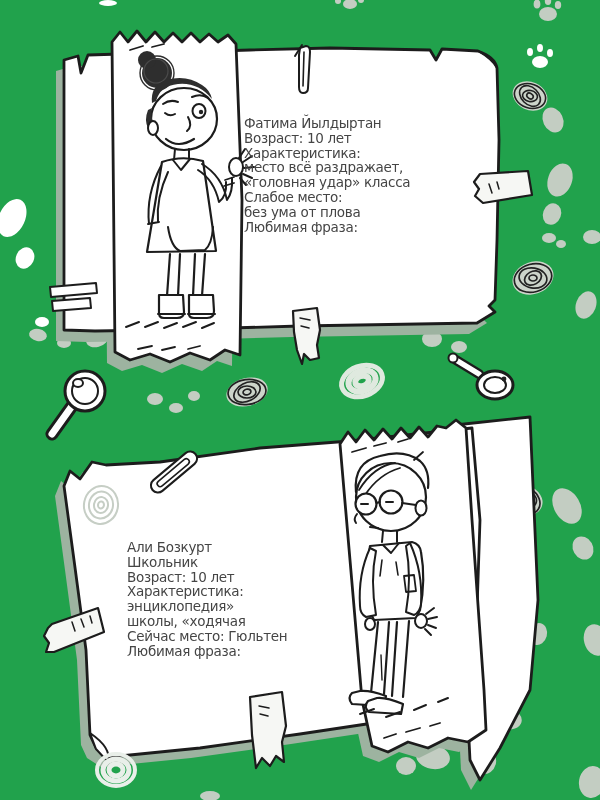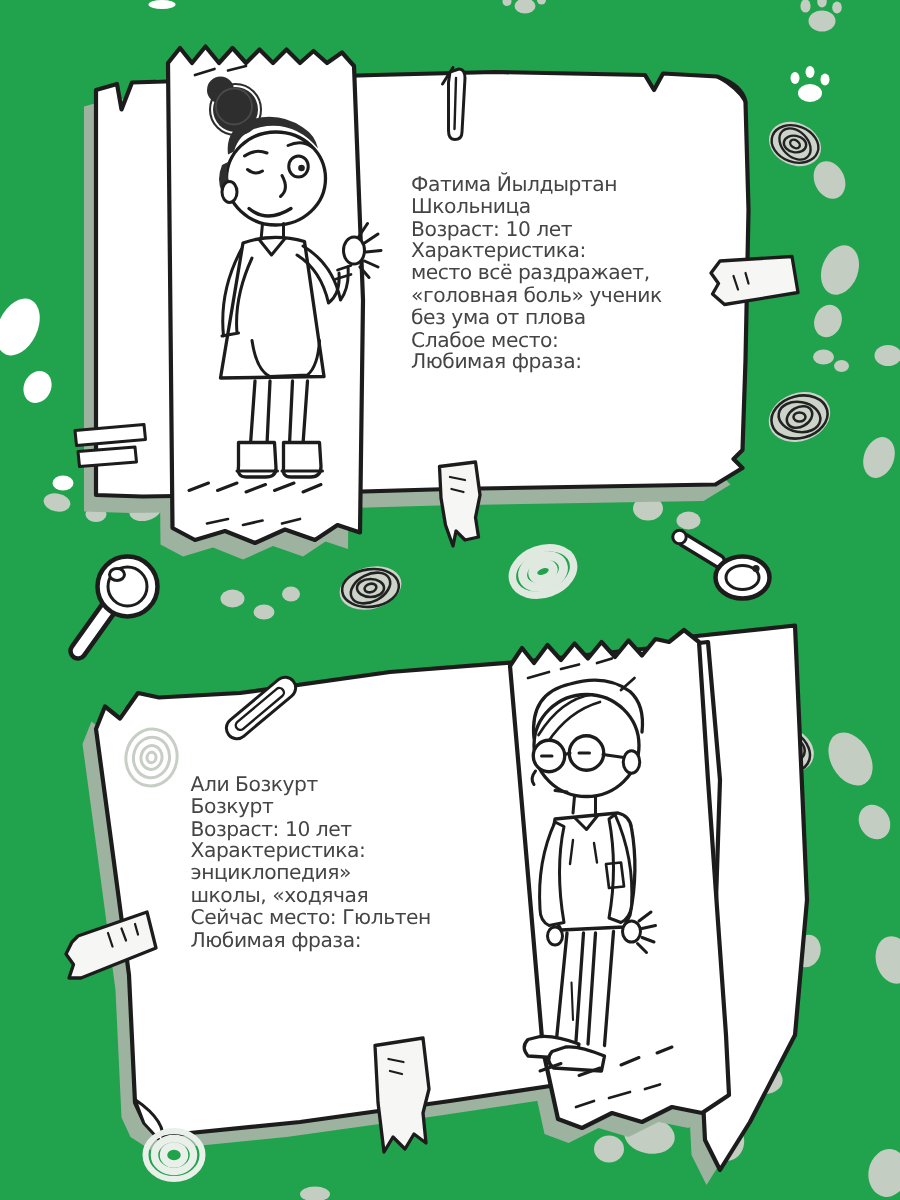--- a/index.html
+++ b/index.html
@@ -3,22 +3,22 @@
 <meta charset="utf-8">
 <style>
   html,body{margin:0;padding:0;}
   body{width:600px;height:800px;overflow:hidden;background:#21a24c;
        font-family:"DejaVu Sans","Liberation Sans",sans-serif;}
   .stage{position:relative;width:600px;height:800px;}
   .stage svg{position:absolute;left:0;top:0;}
   .card-text{position:absolute;color:#454545;font-size:13.5px;line-height:14.8px;
              letter-spacing:-0.3px;white-space:nowrap;}
   .card-text .tl{height:14.8px;}
-  #text-fatima{left:274px;top:116px;}
-  #text-ali{left:127px;top:516px;}
+  #text-fatima{left:244px;top:116px;}
+  #text-ali{left:127px;top:540px;}
 </style>
 </head>
 <body>
 
 <div class="stage">
 
 <svg width="600" height="800" viewBox="0 0 600 800">
   <rect x="0" y="0" width="600" height="800" fill="#21a24c"></rect>
 
   <g stroke-linecap="round" stroke-linejoin="round">
@@ -287,33 +287,32 @@
 
     <g>
       <path d="M250,697 L282,692 L286,726 L282,742 L284,762 L276,756 L270,766 L262,758 L256,768 L252,735 Z" fill="#f6f7f4" stroke="#1c1c1c" stroke-width="2.2"></path>
       <path d="M259,706 l10,2 M260,714 l8,2" stroke="#1c1c1c" stroke-width="1.5" fill="none"></path>
     </g>
   </g>
 </svg>
 
   <div class="card-text" id="text-fatima">
     <div class="tl">Фатима Йылдыртан</div>
-    <div class="tl">Школьница</div>
     <div class="tl">Возраст: 10 лет</div>
     <div class="tl">Характеристика:</div>
     <div class="tl">место всё раздражает,</div>
-    <div class="tl">«головная боль» ученик</div>
+    <div class="tl">«головная удар» класса</div>
+    <div class="tl">Слабое место:</div>
     <div class="tl">без ума от плова</div>
-    <div class="tl">Слабое место:</div>
     <div class="tl">Любимая фраза:</div>
   </div>
 
   <div class="card-text" id="text-ali">
     <div class="tl">Али Бозкурт</div>
-    <div class="tl">Бозкурт</div>
+    <div class="tl">Школьник</div>
     <div class="tl">Возраст: 10 лет</div>
     <div class="tl">Характеристика:</div>
     <div class="tl">энциклопедия»</div>
     <div class="tl">школы, «ходячая</div>
     <div class="tl">Сейчас место: Гюльтен</div>
     <div class="tl">Любимая фраза:</div>
   </div>
 
 </div>
 

